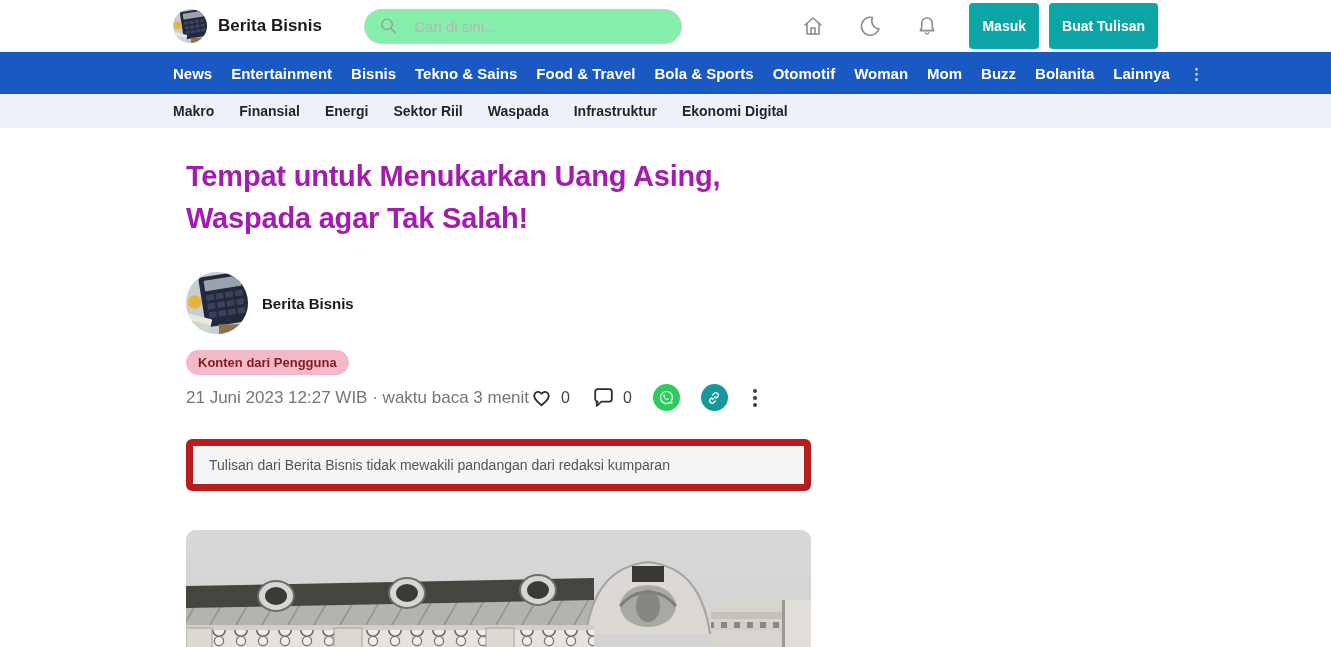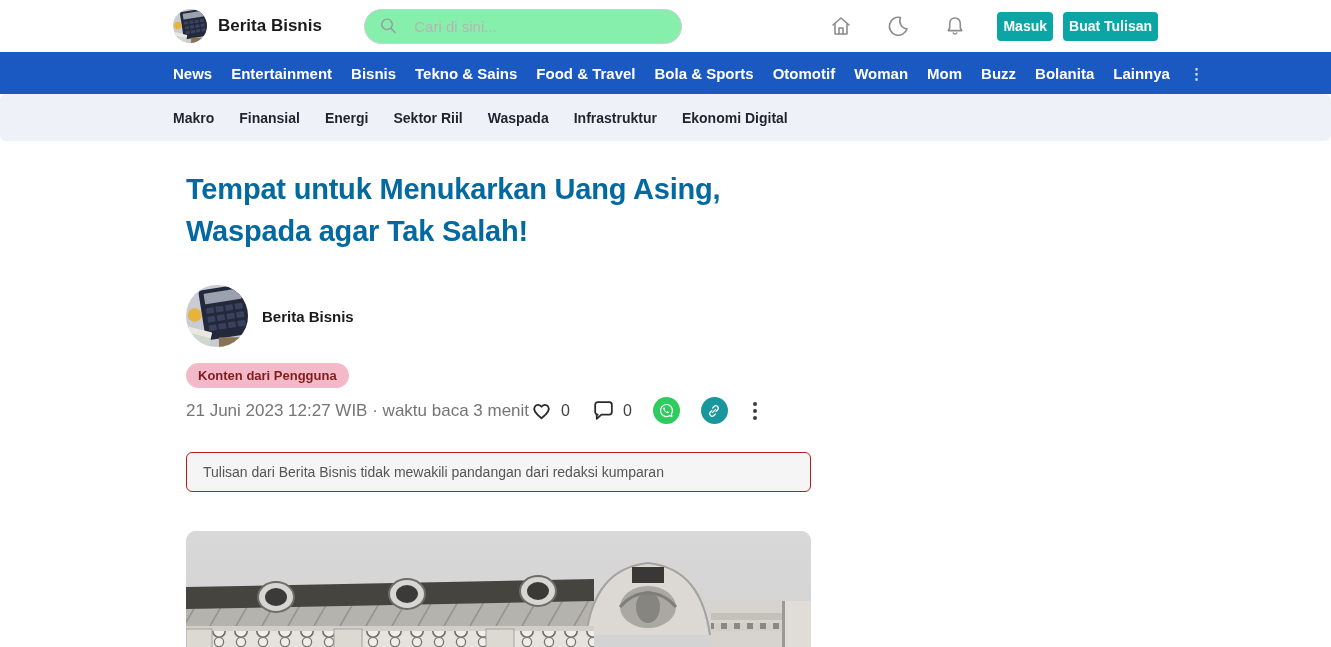--- a/index.html
+++ b/index.html
@@ -15,59 +15,59 @@
   .search { margin-left:42px; width:318px; height:35px; background:#86efac;
     border:1px solid #cecece; border-radius:18px; display:flex; align-items:center;
     padding:0 14px; gap:16px; }
   .search input { border:none; outline:none; background:transparent; font-size:15px;
     color:#555; width:100%; font-family:"Liberation Sans", sans-serif; }
   .search input::placeholder { color:#b5b5b5; }
   .hdr-right { margin-left:auto; display:flex; align-items:center; }
   .hdr-icon { width:26px; height:26px; margin-left:31px; cursor:pointer; display:flex;
     align-items:center; justify-content:center; }
   .hdr-btns { display:flex; gap:10px; margin-left:29px; }
-  .btn-teal { height:29px; padding:0 6px; border:none; border-radius:4px;
+  .btn-teal { height:46px; padding:0 13px; border:none; border-radius:4px;
     background:#0ba5a6; color:#fff; font-size:14px; font-weight:bold; cursor:pointer;
     font-family:"Liberation Sans", sans-serif; }
 
   
   .nav { height:42px; background:#1a58c2; display:flex; align-items:center; }
   .nav-inner { width:985px; margin:0 auto; display:flex; align-items:center; gap:19px; }
   .nav-item { color:#fff; font-size:15px; font-weight:bold; cursor:pointer; white-space:nowrap; }
   .nav-kebab { color:rgba(255,255,255,.8); font-size:15px; font-weight:bold;
     cursor:pointer; letter-spacing:0; line-height:1; }
 
   
-  .subnav { height:47px; background:#eef2f8; display:flex; align-items:center;border-radius:6px; }
+  .subnav { height:34px; background:#eef2f8; display:flex; align-items:center; }
   .subnav-inner { width:985px; margin:0 auto; display:flex; align-items:center; gap:25px; }
   .subnav-item { color:#1f232b; font-size:14px; font-weight:bold; cursor:pointer; white-space:nowrap; }
 
   
   .content { width:625px; margin-left:186px; }
   .title { margin-top:27px; font-size:29px; line-height:42px; font-weight:bold;
-    color:#0369a1; letter-spacing:-0.2px; }
+    color:#a21caf; letter-spacing:-0.2px; }
   .author-row { margin-top:33px; display:flex; align-items:center; gap:14px; }
   .author-avatar { width:62px; height:62px; border-radius:50%; overflow:hidden; flex:none; cursor:pointer; }
   .author-name { font-size:15px; font-weight:bold; color:#1a1a1a; }
   .author-tagline { font-size:15px; color:#8f8f8f; margin-top:4px; }
   .badge { display:inline-block; margin-top:16px; background:#f3b9c9; color:#7f1d1d;
     font-size:13px; font-weight:bold; padding:5px 12px; border-radius:14px; }
   .meta-row { margin-top:9px; display:flex; align-items:center; }
   .pub-date { font-size:17px; color:#757575; }
   .actions { display:flex; align-items:center; }
   .act { display:flex; align-items:center; cursor:pointer; }
   .act + .act { margin-left:21px; }
   .act-count { font-size:16px; color:#424242; margin-left:7px; }
   .circle-btn { width:27px; height:27px; border-radius:50%; display:flex;
     align-items:center; justify-content:center; }
   .wa { background:#2ecc5e; }
   .lnk { background:#18989d; }
   .kebab-dots { display:flex; flex-direction:column; gap:3px; padding:2px 4px; }
   .kebab-dots span { width:4px; height:4px; border-radius:50%; background:#3d3d3d; }
-  .disclaimer { margin-top:28px; background:#f5f5f5; border:1px solid #b91c1c;
+  .disclaimer { margin-top:28px; background:#f5f5f5; border:7px solid #b91c1c;
     border-radius:6px; padding:11px 16px; font-size:14px; color:#555; }
   .hero { margin-top:39px; width:625px; height:380px; border-radius:10px;
     overflow:hidden; background:#d6d6d6; }
   .hero svg { display:block; }
 </style>
 </head>
 <body>
 
 <div class="header">
   <div class="header-inner">

